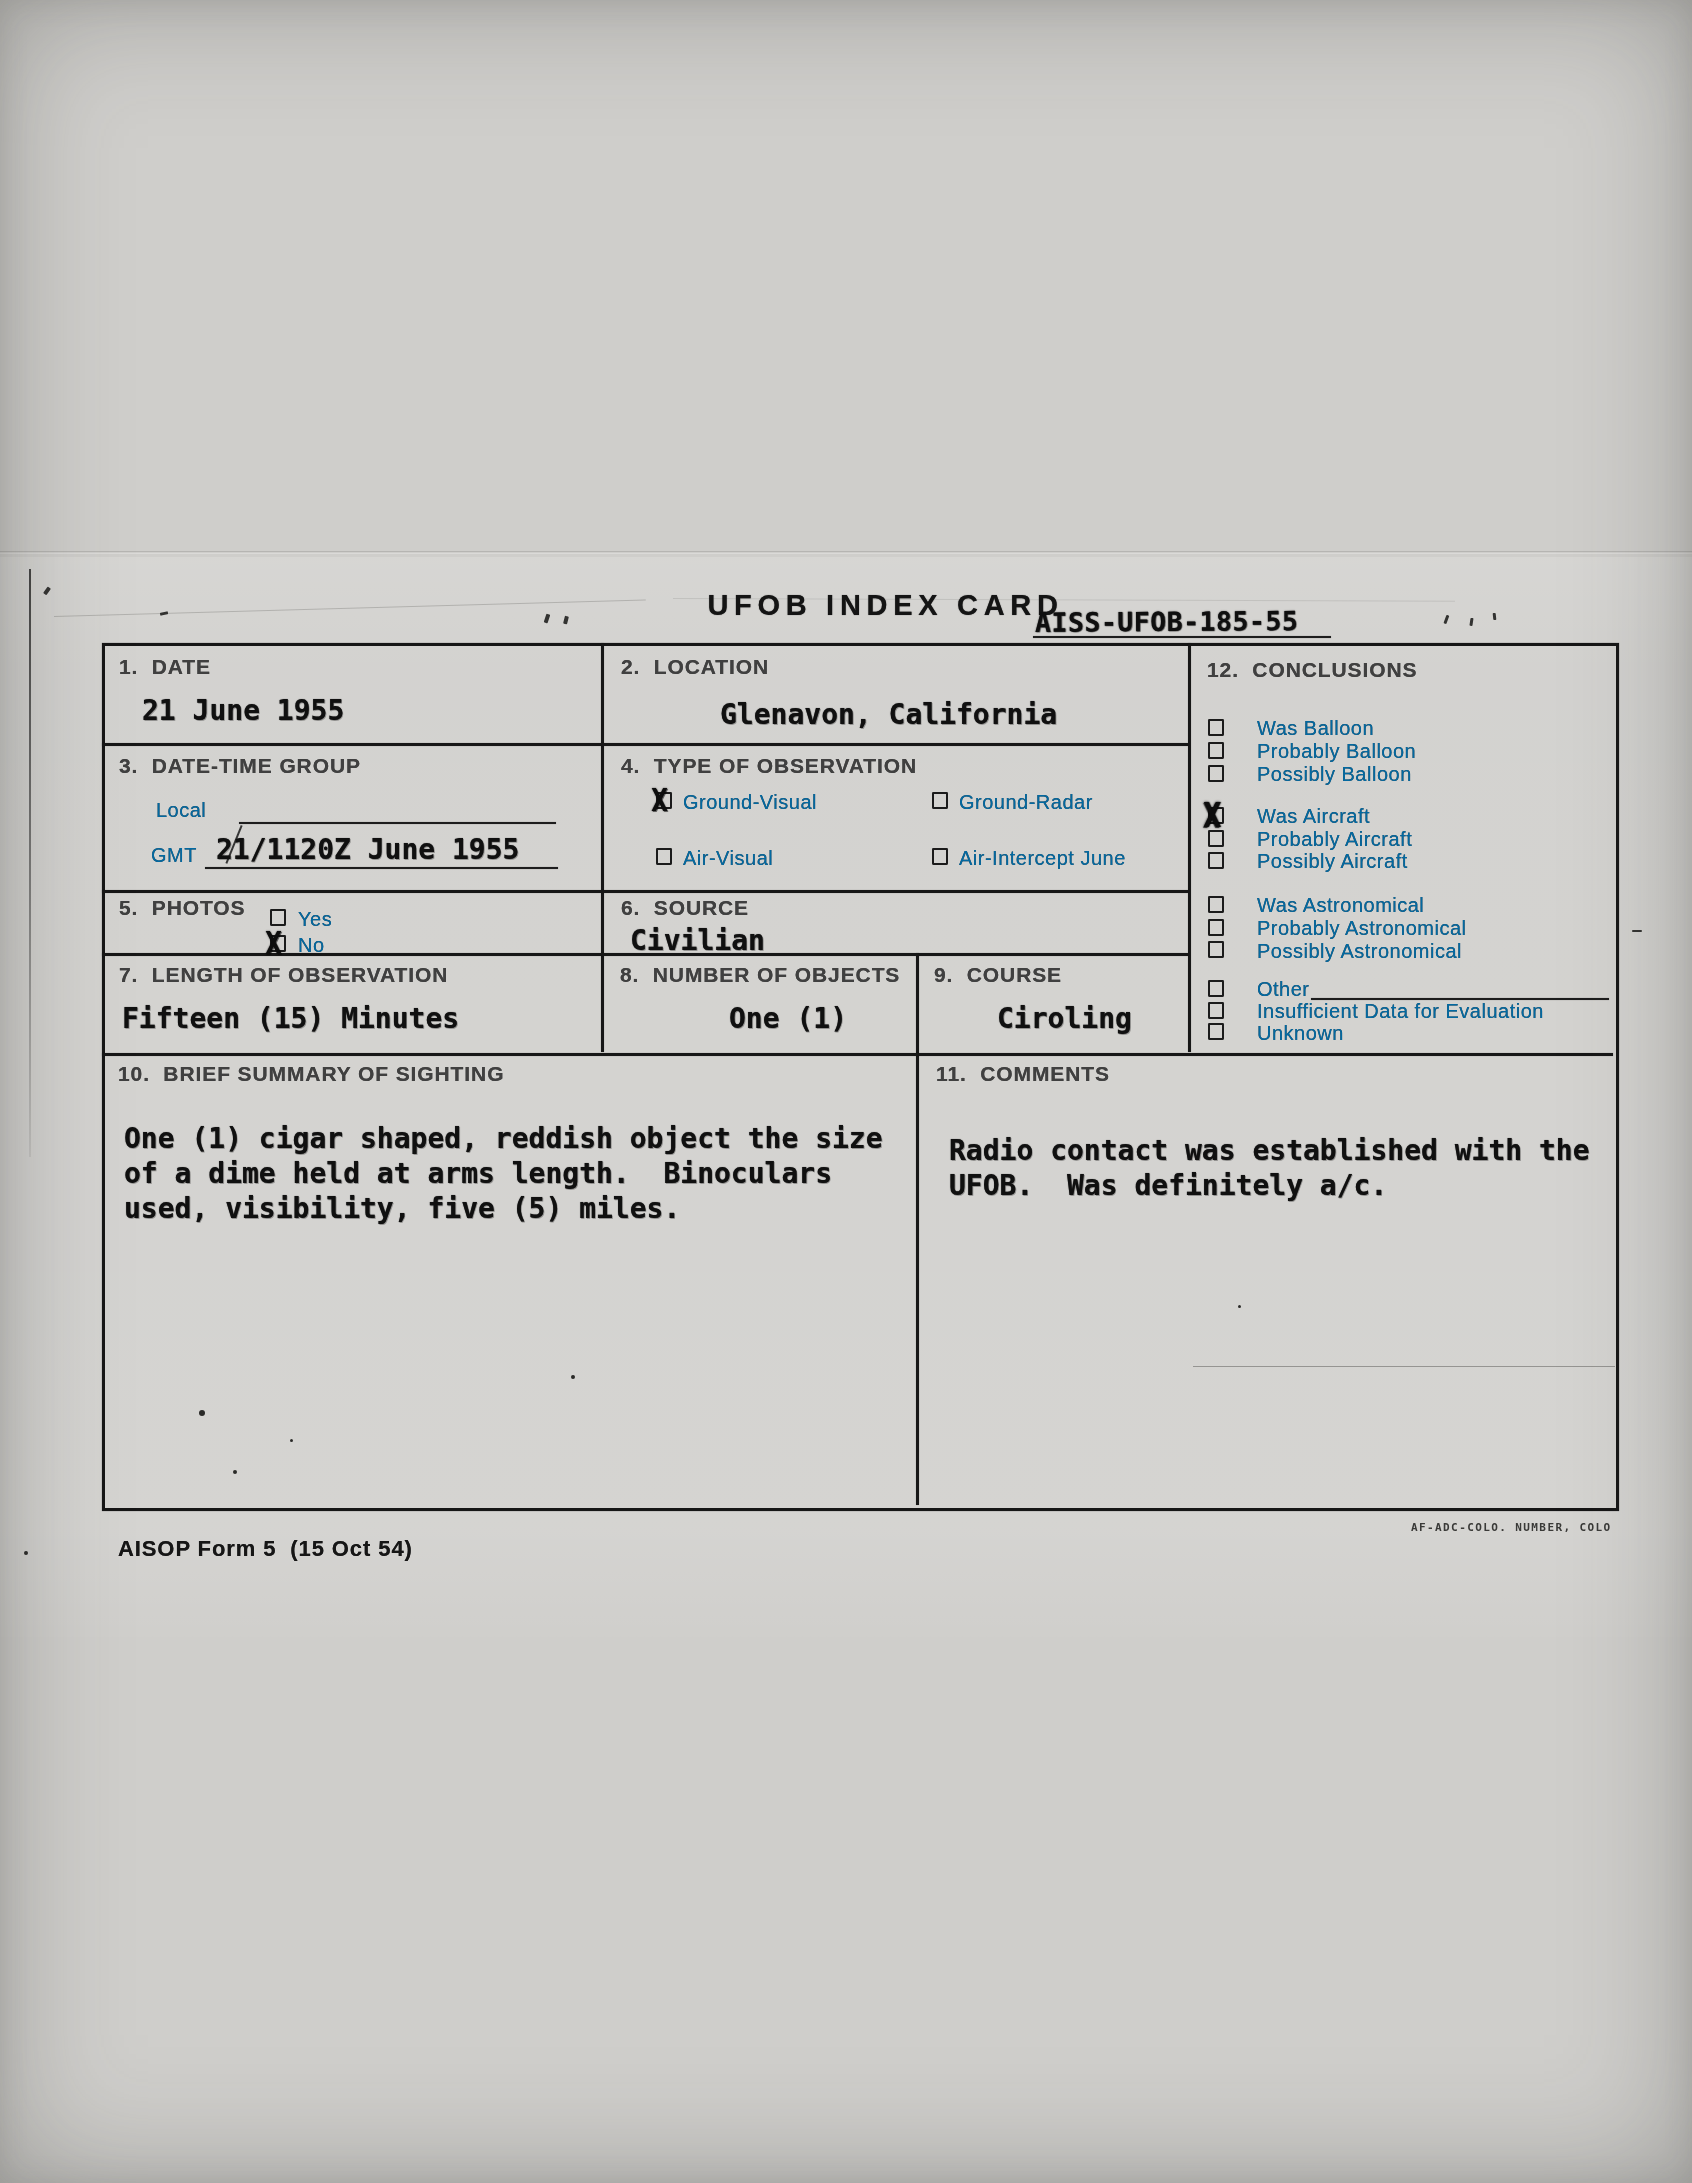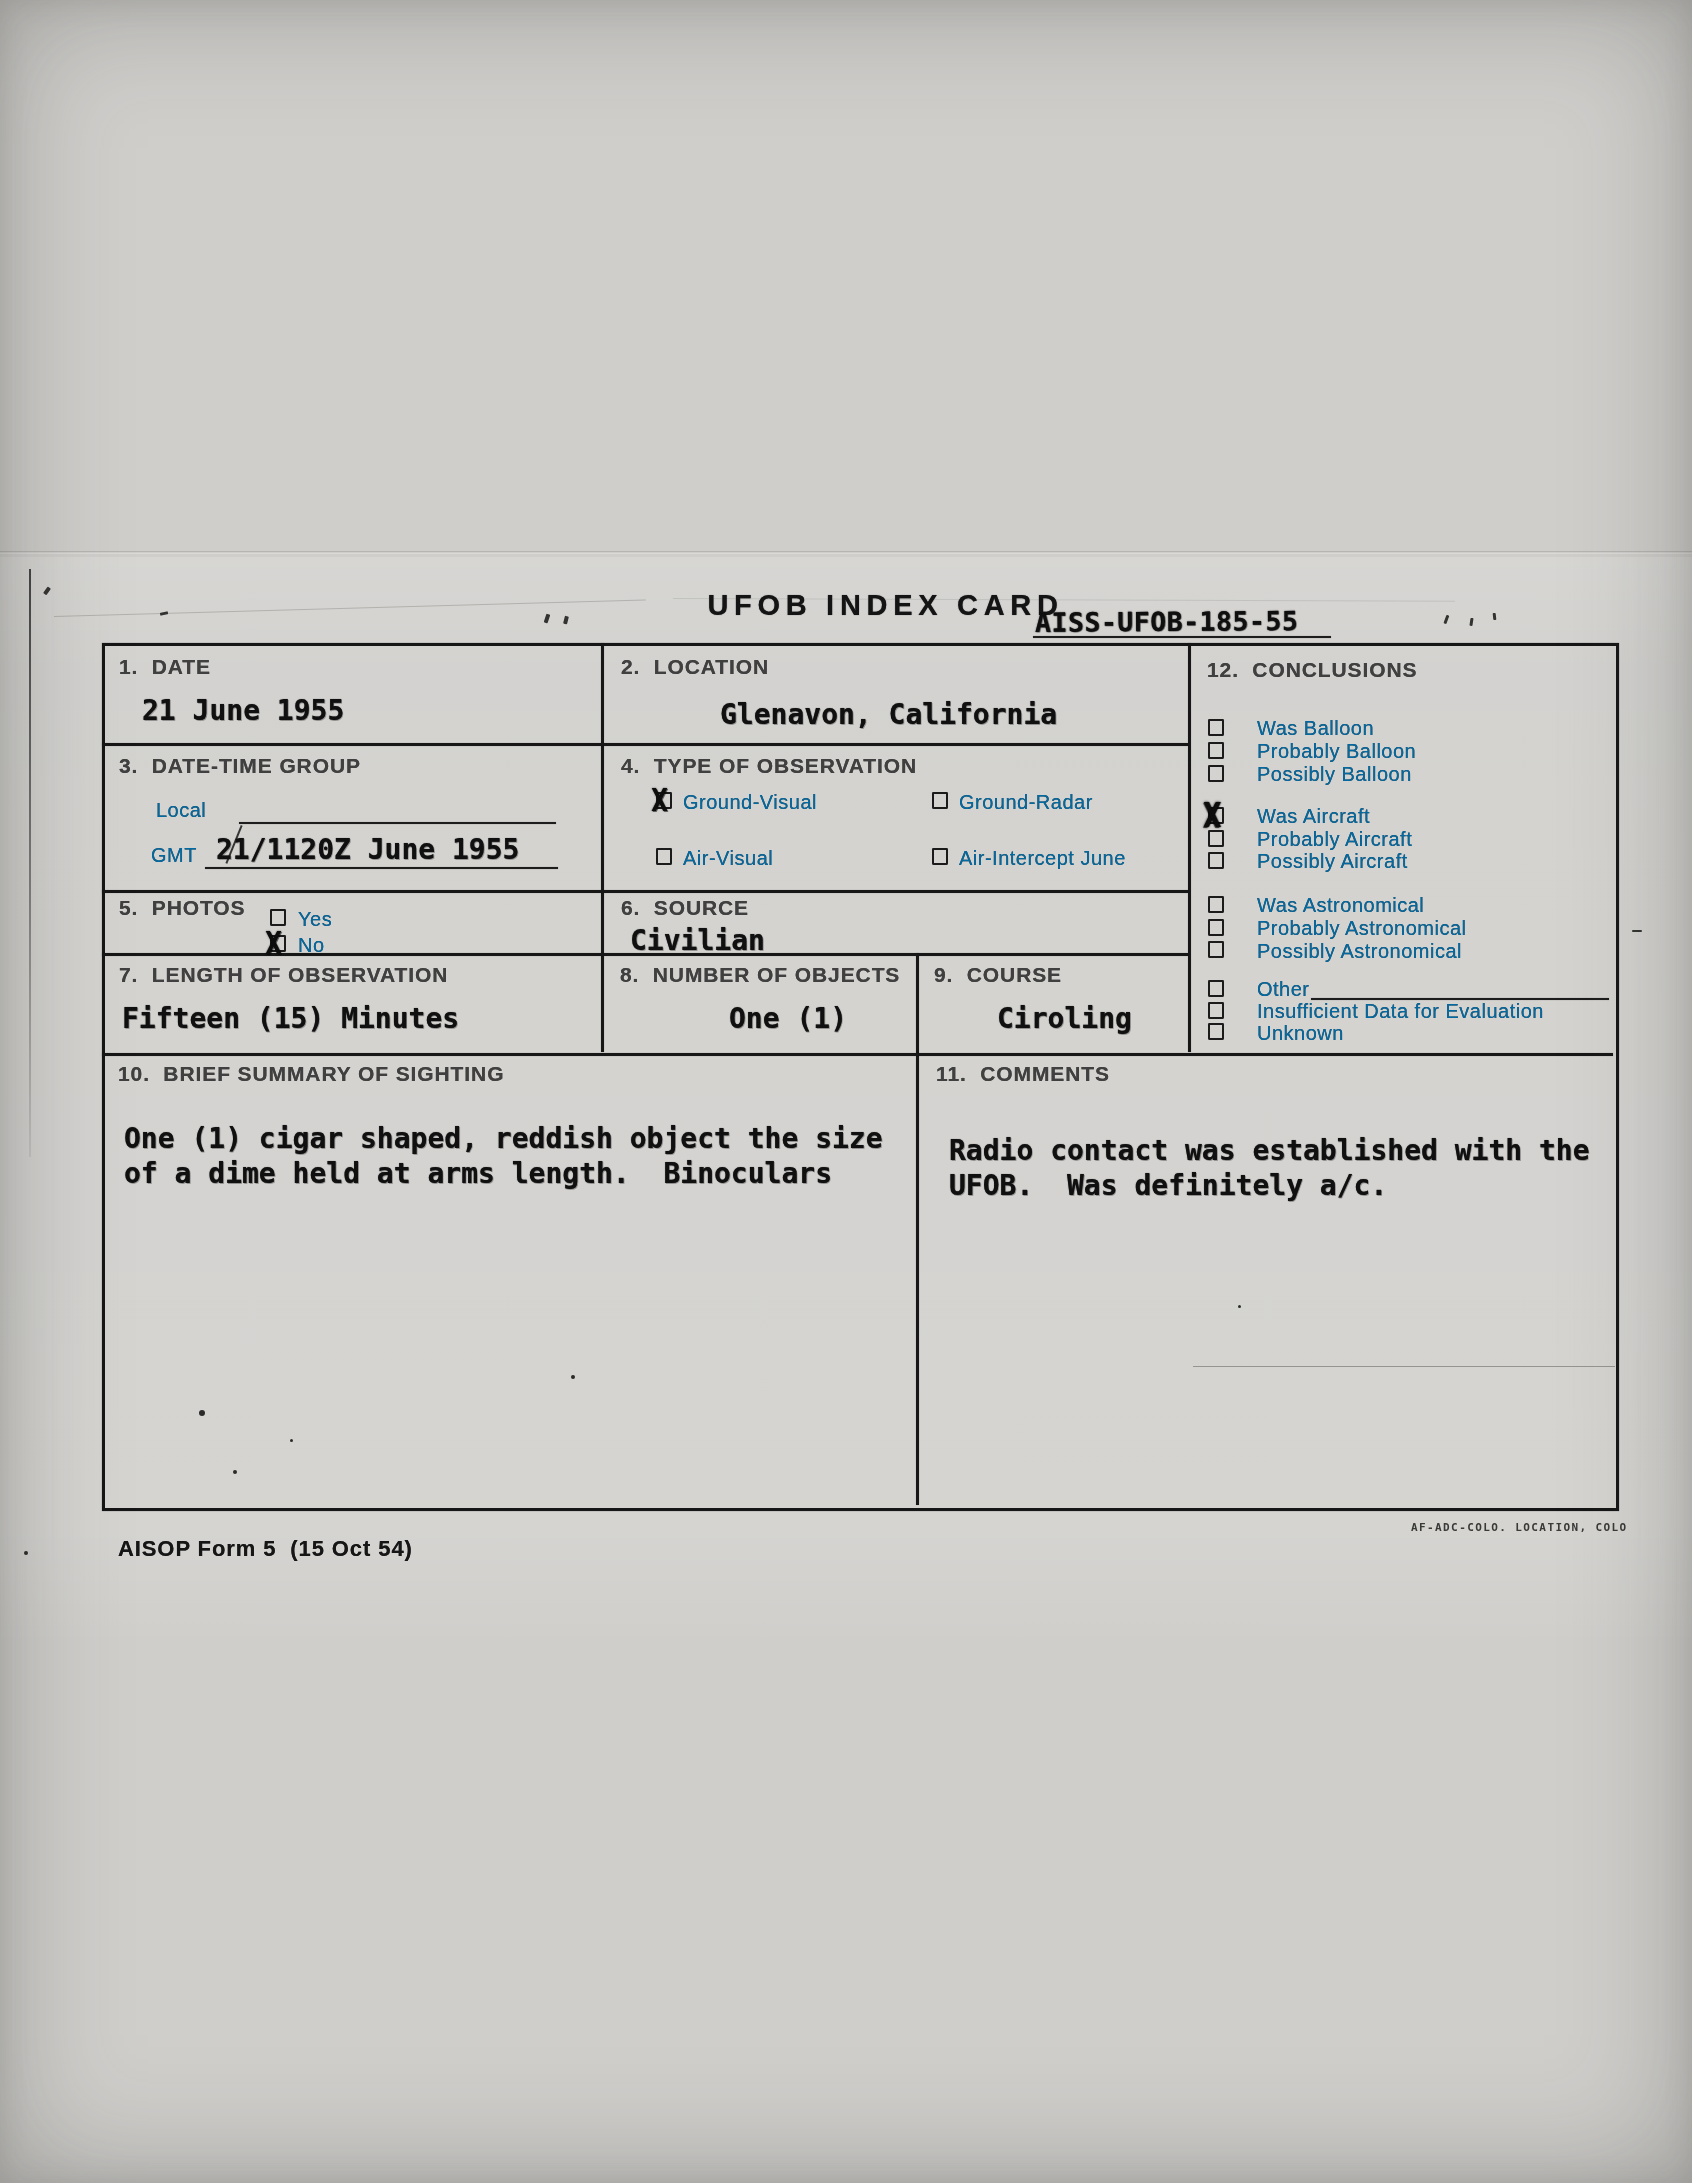--- a/index.html
+++ b/index.html
@@ -195,20 +195,21 @@
 
   <div class="lbl" style="left:620px;top:963px;">8.  NUMBER OF OBJECTS</div>
   <div class="typed" style="left:729px;top:1001px;">One (1)</div>
 
   <div class="lbl" style="left:934px;top:963px;">9.  COURSE</div>
   <div class="typed" style="left:997px;top:1001px;text-align:right;">Ciroling</div>
 
   <div class="lbl" style="left:118px;top:1062px;">10.  BRIEF SUMMARY OF SIGHTING</div>
   <div class="typed" style="left:124px;top:1121px;">One (1) cigar shaped, reddish object the size</div>
   <div class="typed" style="left:124px;top:1156px;">of a dime held at arms length.  Binoculars</div>
+  <div class="typed" style="left:124px;top:1191px;">used, visibility, five (5) miles.</div>
 
   <div class="lbl" style="left:936px;top:1062px;">11.  COMMENTS</div>
   <div class="typed" style="left:949px;top:1133px;">Radio contact was established with the</div>
   <div class="typed" style="left:949px;top:1168px;">UFOB.  Was definitely a/c.</div>
 
   <div class="lbl" style="left:1207px;top:658px;">12.  CONCLUSIONS</div>
 
   <div class="cbx" style="left:1208px;top:719px;"></div>
   <span class="check-mark" style="left:1208px;top:719px;"></span>
   <div class="opt-label" style="left:1257px;top:717px;">Was Balloon</div>
@@ -252,17 +253,17 @@
 
   <div class="cbx" style="left:1208px;top:1002px;"></div>
   <span class="check-mark" style="left:1208px;top:1002px;"></span>
   <div class="opt-label" style="left:1257px;top:1000px;">Insufficient Data for Evaluation</div>
 
   <div class="cbx" style="left:1208px;top:1023px;"></div>
   <span class="check-mark" style="left:1208px;top:1023px;"></span>
   <div class="opt-label" style="left:1257px;top:1022px;">Unknown</div>
 
   <div class="footer-form">AISOP Form 5  (15 Oct 54)</div>
-  <div class="footer-print">AF-ADC-COLO. LOCATION, COLO</div>
+  <div class="footer-print">AF-ADC-COLO. NUMBER, COLO</div>
 
   <div class="vignette"></div>
 </div>
 
 
 </body></html>

